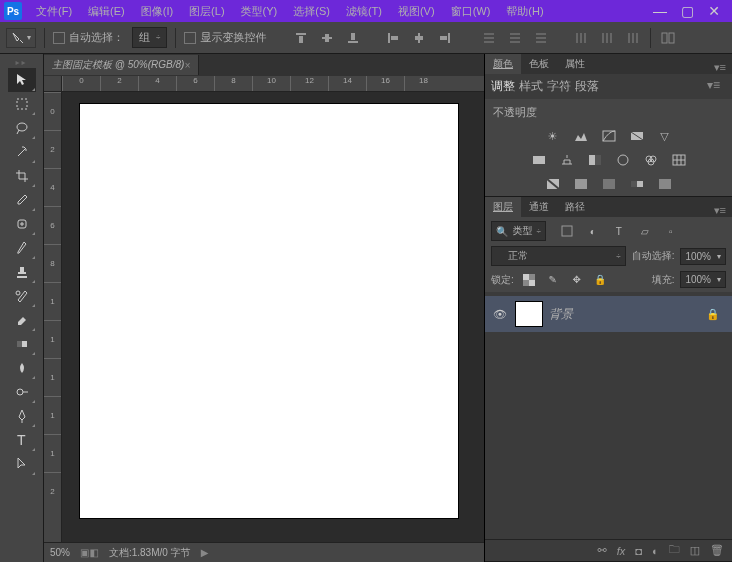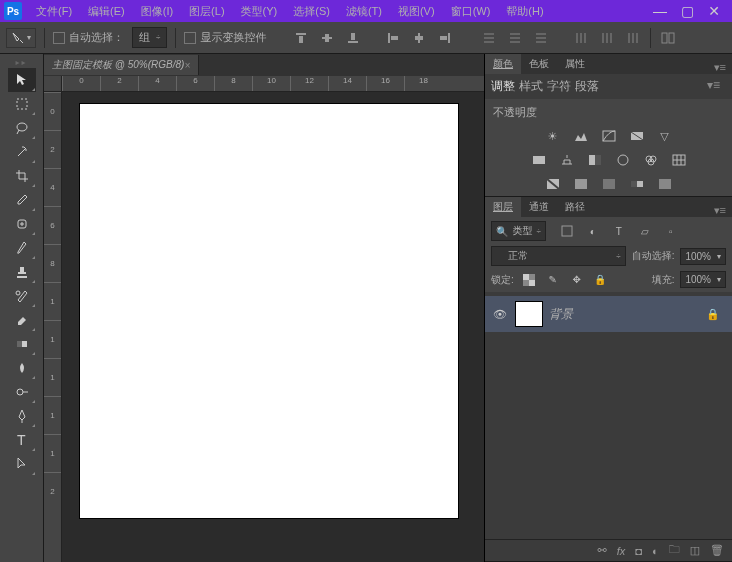--- a/index.html
+++ b/index.html
@@ -325,20 +325,26 @@
           <span>8</span>
           <span>1</span>
           <span>1</span>
           <span>1</span>
           <span>1</span>
           <span>1</span>
           <span>2</span>
       </div>
       <div class="canvas"></div>
     </div>
+    <div class="status-bar">
+      <span>50%</span>
+      <span style="color:#888;">▣◧</span>
+      <span>文档:1.83M/0 字节</span>
+      <span style="color:#888;">▶</span>
+    </div>
   </div>
 
   <div class="panels">
     <div class="panel-group">
       <div class="panel-tabs">
         <span class="ptab active">颜色</span>
         <span class="ptab">色板</span>
         <span class="ptab">属性</span>
         <span class="ptab-menu">▾≡</span>
       </div>

